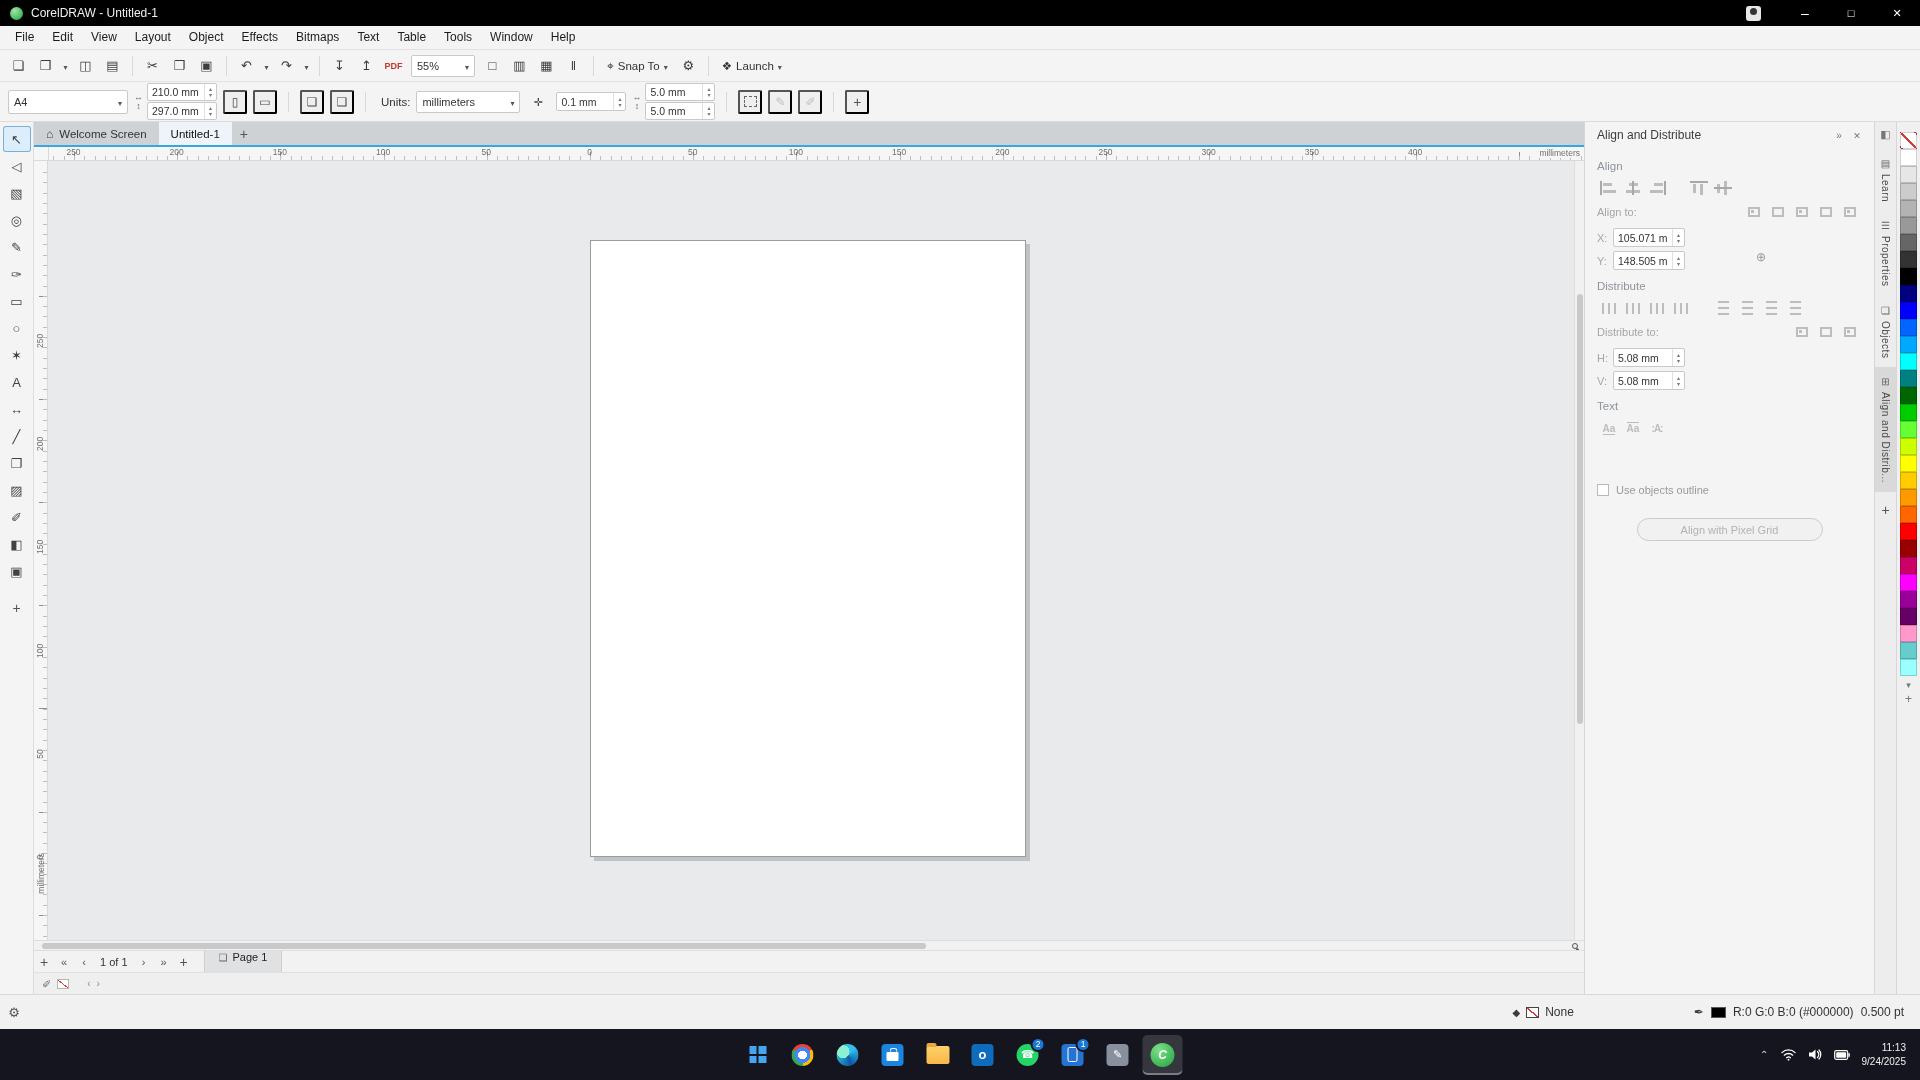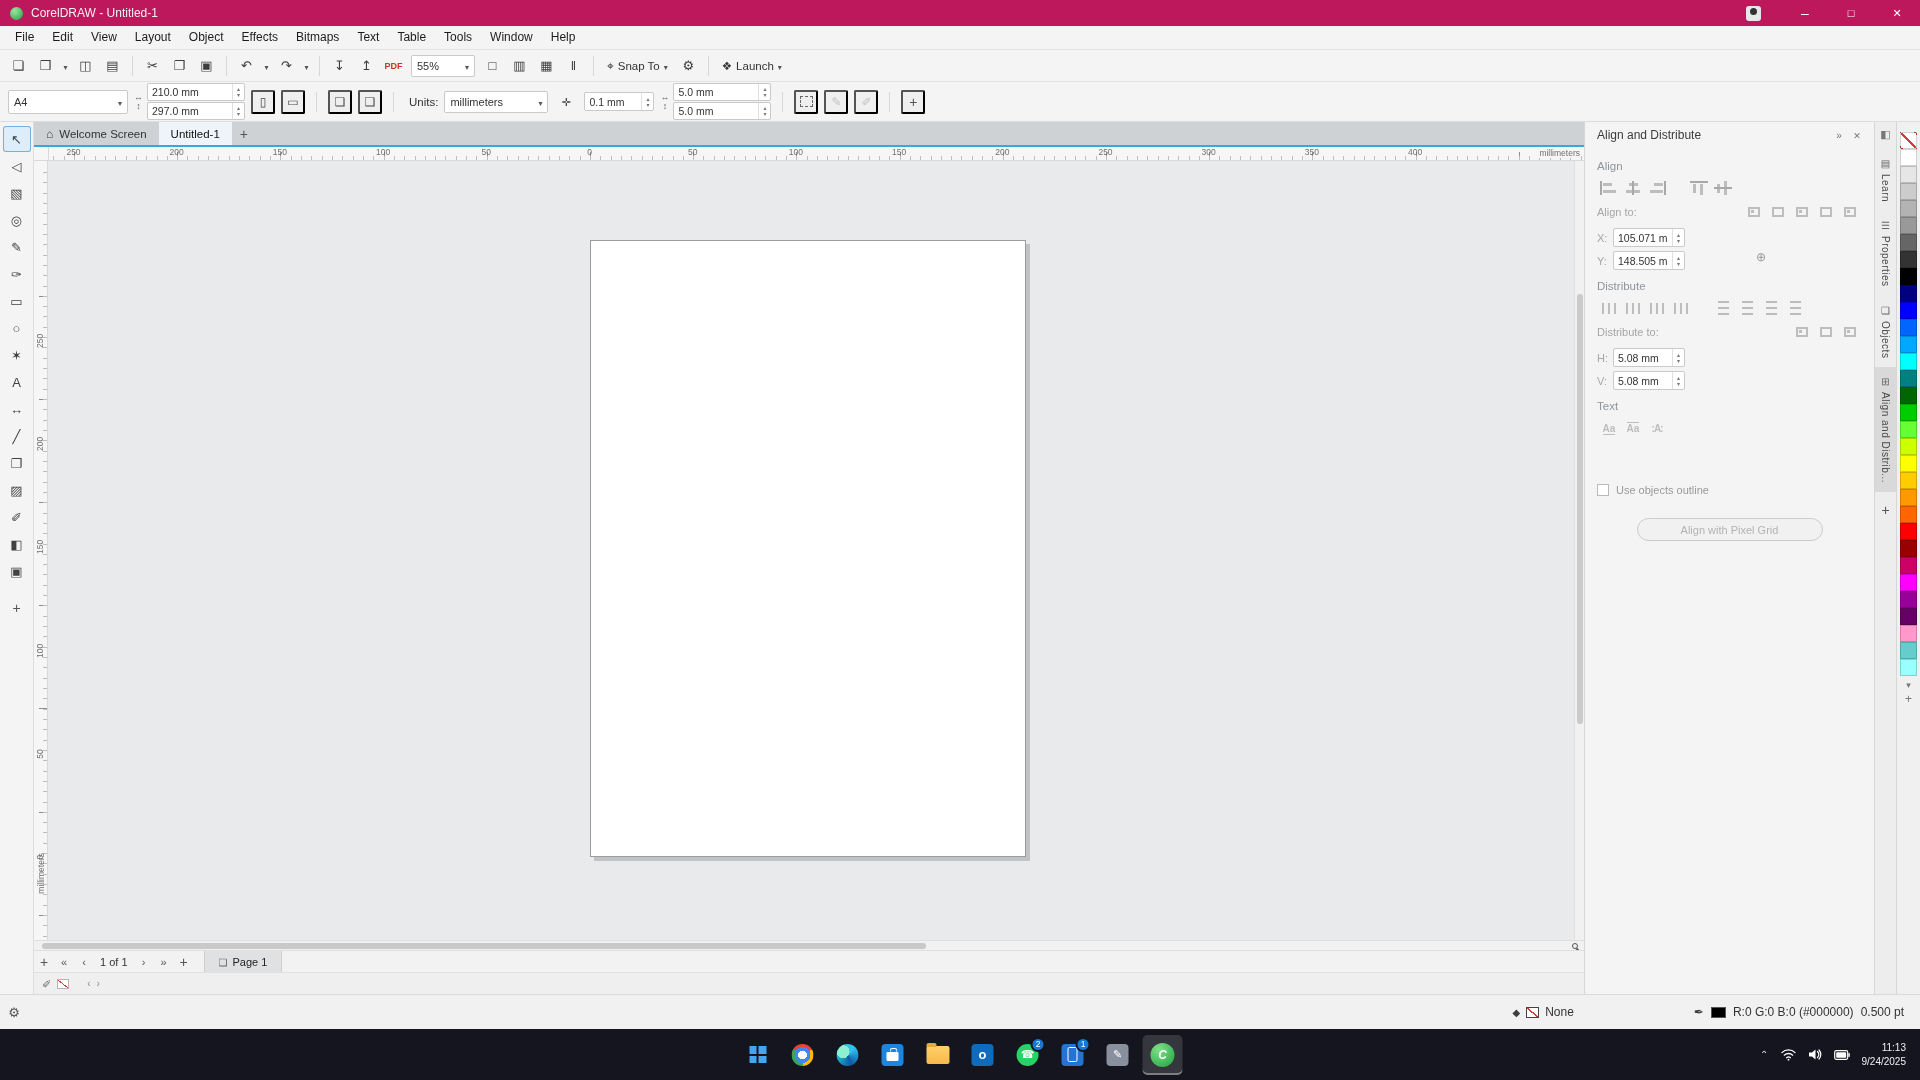--- a/index.html
+++ b/index.html
@@ -1,21 +1,21 @@
 <!DOCTYPE html>
 <html><head>
 <meta charset="utf-8">
 <style>
   * { margin:0; padding:0; box-sizing:border-box; }
   html,body { width:1920px; height:1080px; overflow:hidden; }
   body { font-family:"Liberation Sans", sans-serif; font-size:12px; color:#222; cursor:default; user-select:none; }
   .app { position:relative; width:1920px; height:1080px; background:#e9eaec; display:flex; flex-direction:column; }
 
   
-  .titlebar { height:26px; background:#be185d; color:#fff; display:flex; align-items:center; flex:0 0 auto; }
+  .titlebar { height:26px; background:#000000; color:#fff; display:flex; align-items:center; flex:0 0 auto; }
   .app-logo { width:13px; height:13px; margin:0 8px 0 10px; border-radius:50%; background:radial-gradient(circle at 35% 30%, #9be6a5, #1fa23e); }
   .tb-title { font-size:12px; color:#f0f0f0; }
   .titlebar-right { margin-left:auto; display:flex; align-items:center; height:100%; }
   .account-btn { width:30px; height:22px; display:flex; align-items:center; justify-content:center; margin-right:14px; }
   .account-glyph { width:15px; height:15px; border-radius:3px; background:#e8e8e8; position:relative; }
   .account-glyph::before { content:""; position:absolute; left:4px; top:2px; width:7px; height:7px; border-radius:50%; background:#333; }
   .win-btn { width:46px; height:26px; display:flex; align-items:center; justify-content:center; color:#fff; font-size:12px; }
   .g-min::before{content:"–"; font-size:14px;}
   .g-max::before{content:"□"; font-size:11px;}
   .g-x::before{content:"✕"; font-size:11px;}
@@ -45,21 +45,21 @@
   
   .propbar { height:40px; background:#f4f4f5; border-bottom:1px solid #dcdcdc; display:flex; align-items:center; padding-left:8px; gap:6px; flex:0 0 auto; }
   .select-preset { width:120px; height:24px; }
   .dims { display:flex; align-items:center; gap:4px; }
   .dims-icons { display:flex; flex-direction:column; font-size:9px; color:#555; line-height:9px; align-items:center; }
   .dims-col { display:flex; flex-direction:column; gap:1px; }
   .spin { display:inline-flex; align-items:stretch; background:#fff; border:1px solid #c9c9c9; height:19px; border-radius:2px; }
   .spin input { border:0; outline:none; width:56px; font:10.5px "Liberation Sans", sans-serif; color:#333; padding:0 4px; background:transparent; }
   .spin .ud { display:flex; flex-direction:column; justify-content:center; border-left:1px solid #e0e0e0; width:12px; }
   .spin .ud span { font-size:6px; line-height:6px; color:#777; text-align:center; }
-  .spin.spin-tall { height:18px;gap:28px; }
+  .spin.spin-tall { height:18px; }
   .pb-btn { width:24px; height:24px; display:flex; align-items:center; justify-content:center; font-size:12px; color:#444; border-radius:2px; }
   .pb-btn.disabled { color:#bfbfbf; }
   .pb-label { font-size:11.5px; color:#333; margin-left:4px; }
   .select-units { width:104px; height:22px; }
   .g-portrait::before{content:"▯";} .g-landscape::before{content:"▭";}
   .g-allpages::before{content:"❏";} .g-curpage::before{content:"❑";}
   .g-nudge::before{content:"✛"; font-size:11px;} .g-harrow::before{content:"↔"; font-size:9px; color:#666;}
   .g-varrow::before{content:"↕"; font-size:9px; color:#666;}
   .ic-marquee { width:13px; height:11px; border:1px dashed #666; }
   .g-pen2::before{content:"✎";} .g-knife::before{content:"✐";}
@@ -113,21 +113,21 @@
   .zoom-corner { position:absolute; right:2px; top:0px; width:14px; height:10px; display:flex; align-items:center; justify-content:center; }
   .mag { width:6px; height:6px; border:1.5px solid #555; border-radius:50%; position:relative; }
   .mag::after { content:""; position:absolute; width:4px; height:1.5px; background:#555; transform:rotate(45deg); right:-3px; bottom:-2px; }
   .vscroll { position:absolute; right:0; top:0; bottom:10px; width:10px; background:#f1f1f1; border-left:1px solid #dedede; }
   .vscroll-thumb { position:absolute; left:2px; top:133px; width:6px; height:430px; background:#c9c9c9; border-radius:3px; }
 
   .pagenav { height:22px; background:#f2f2f3; border-top:1px solid #dedede; display:flex; align-items:stretch; font-size:11px; color:#333; flex:0 0 auto; }
   .pn-btn { width:20px; display:flex; align-items:center; justify-content:center; color:#555; font-size:11px; }
   .g-first::before{content:"«";} .g-prev::before{content:"‹";} .g-next::before{content:"›";} .g-last::before{content:"»";}
   .pn-pos { display:flex; align-items:center; padding:0 6px; color:#333; }
-  .page-tab { display:flex; align-items:center; gap:5px; background:#dfe1e3; border-left:1px solid #cfcfcf; border-right:1px solid #cfcfcf; padding:10px 14px; margin-left:10px; font-size:11px; color:#222; }
+  .page-tab { display:flex; gap:5px; background:#dfe1e3; border-left:1px solid #cfcfcf; border-right:1px solid #cfcfcf; padding:0 14px; margin-left:10px; font-size:11px; color:#222; }
   .g-pagetab::before{content:"❏"; font-size:10px; color:#666;}
 
   .dochint { height:22px; background:#efeff0; border-top:1px solid #e0e0e0; display:flex; align-items:center; flex:0 0 auto; }
   .dochint-icons { display:flex; align-items:center; gap:6px; padding:0 8px; }
   .g-dropper::before{content:"✐"; font-size:11px; color:#666;}
   .hint-swatch { width:12px; height:10px; background:#fff; border:1px solid #b5b5b5;
     background:linear-gradient(to top right, transparent 46%, #d23a3a 46%, #d23a3a 54%, transparent 54%), #fff; }
   .dochint-text { flex:1; text-align:center; color:#9b9b9b; font-size:11px; }
   .dochint-arrows { padding:0 10px; color:#8a8a8a; font-size:10px; display:flex; gap:6px; }
 

